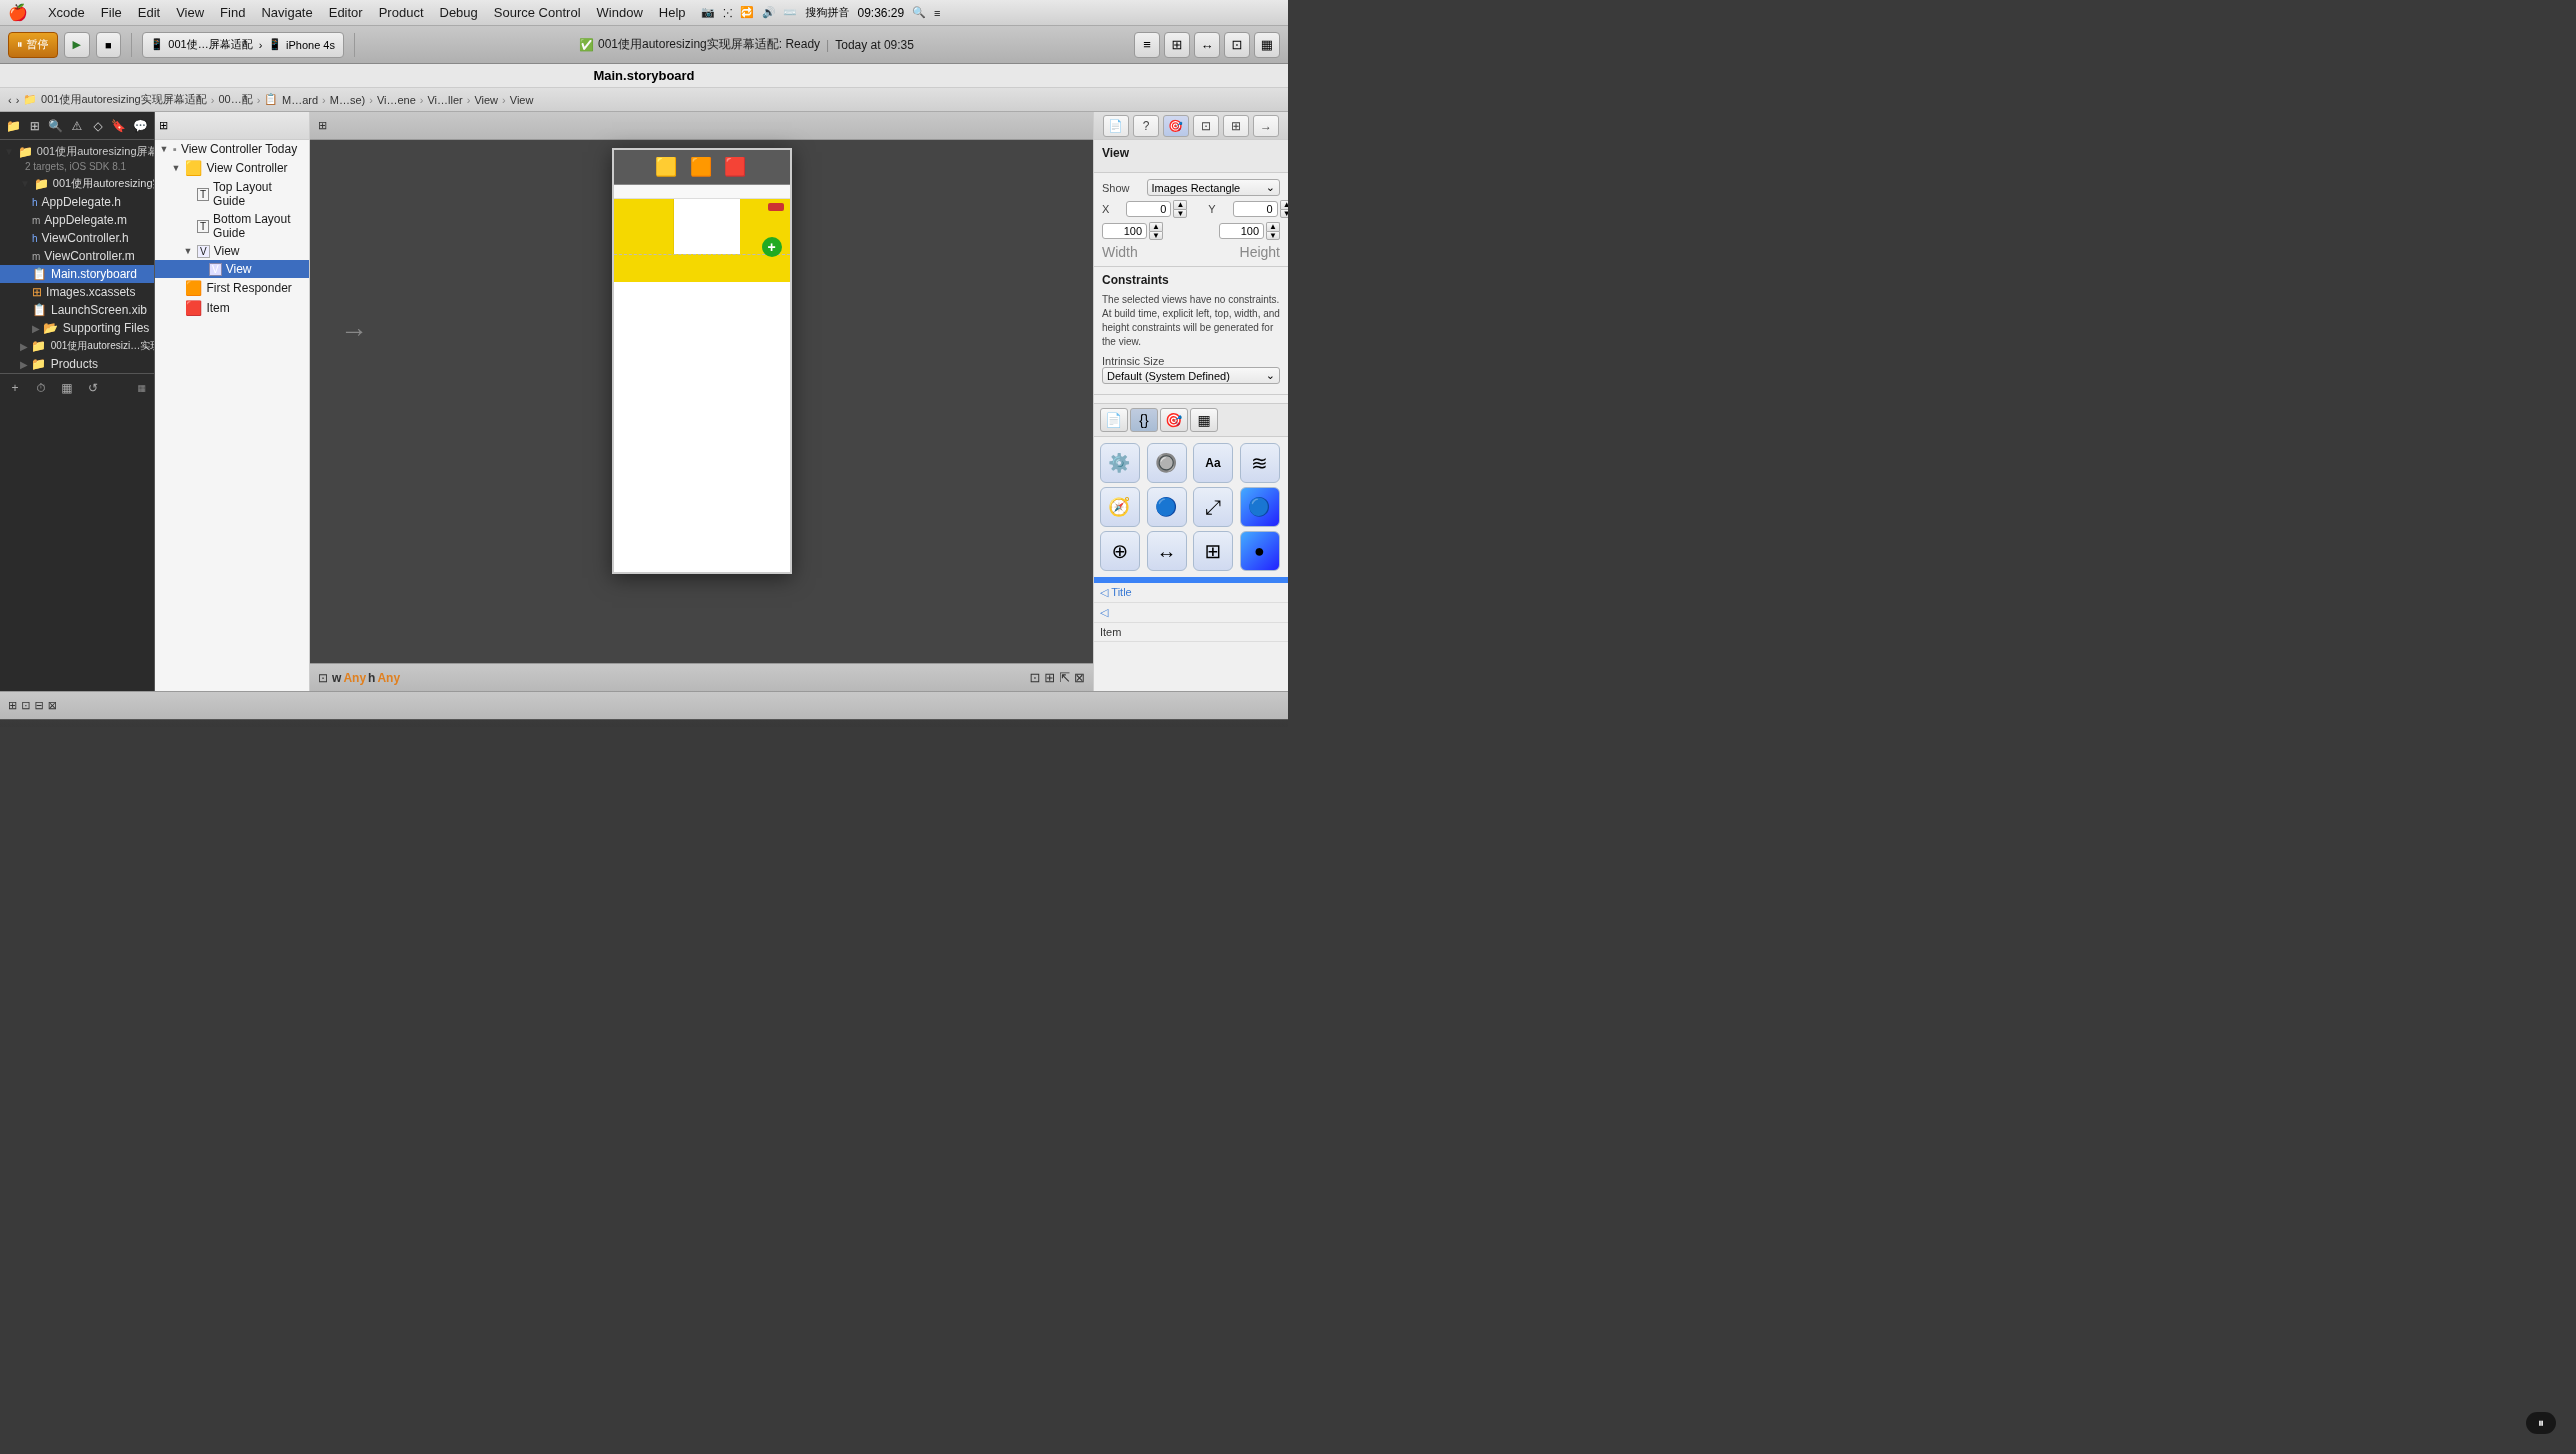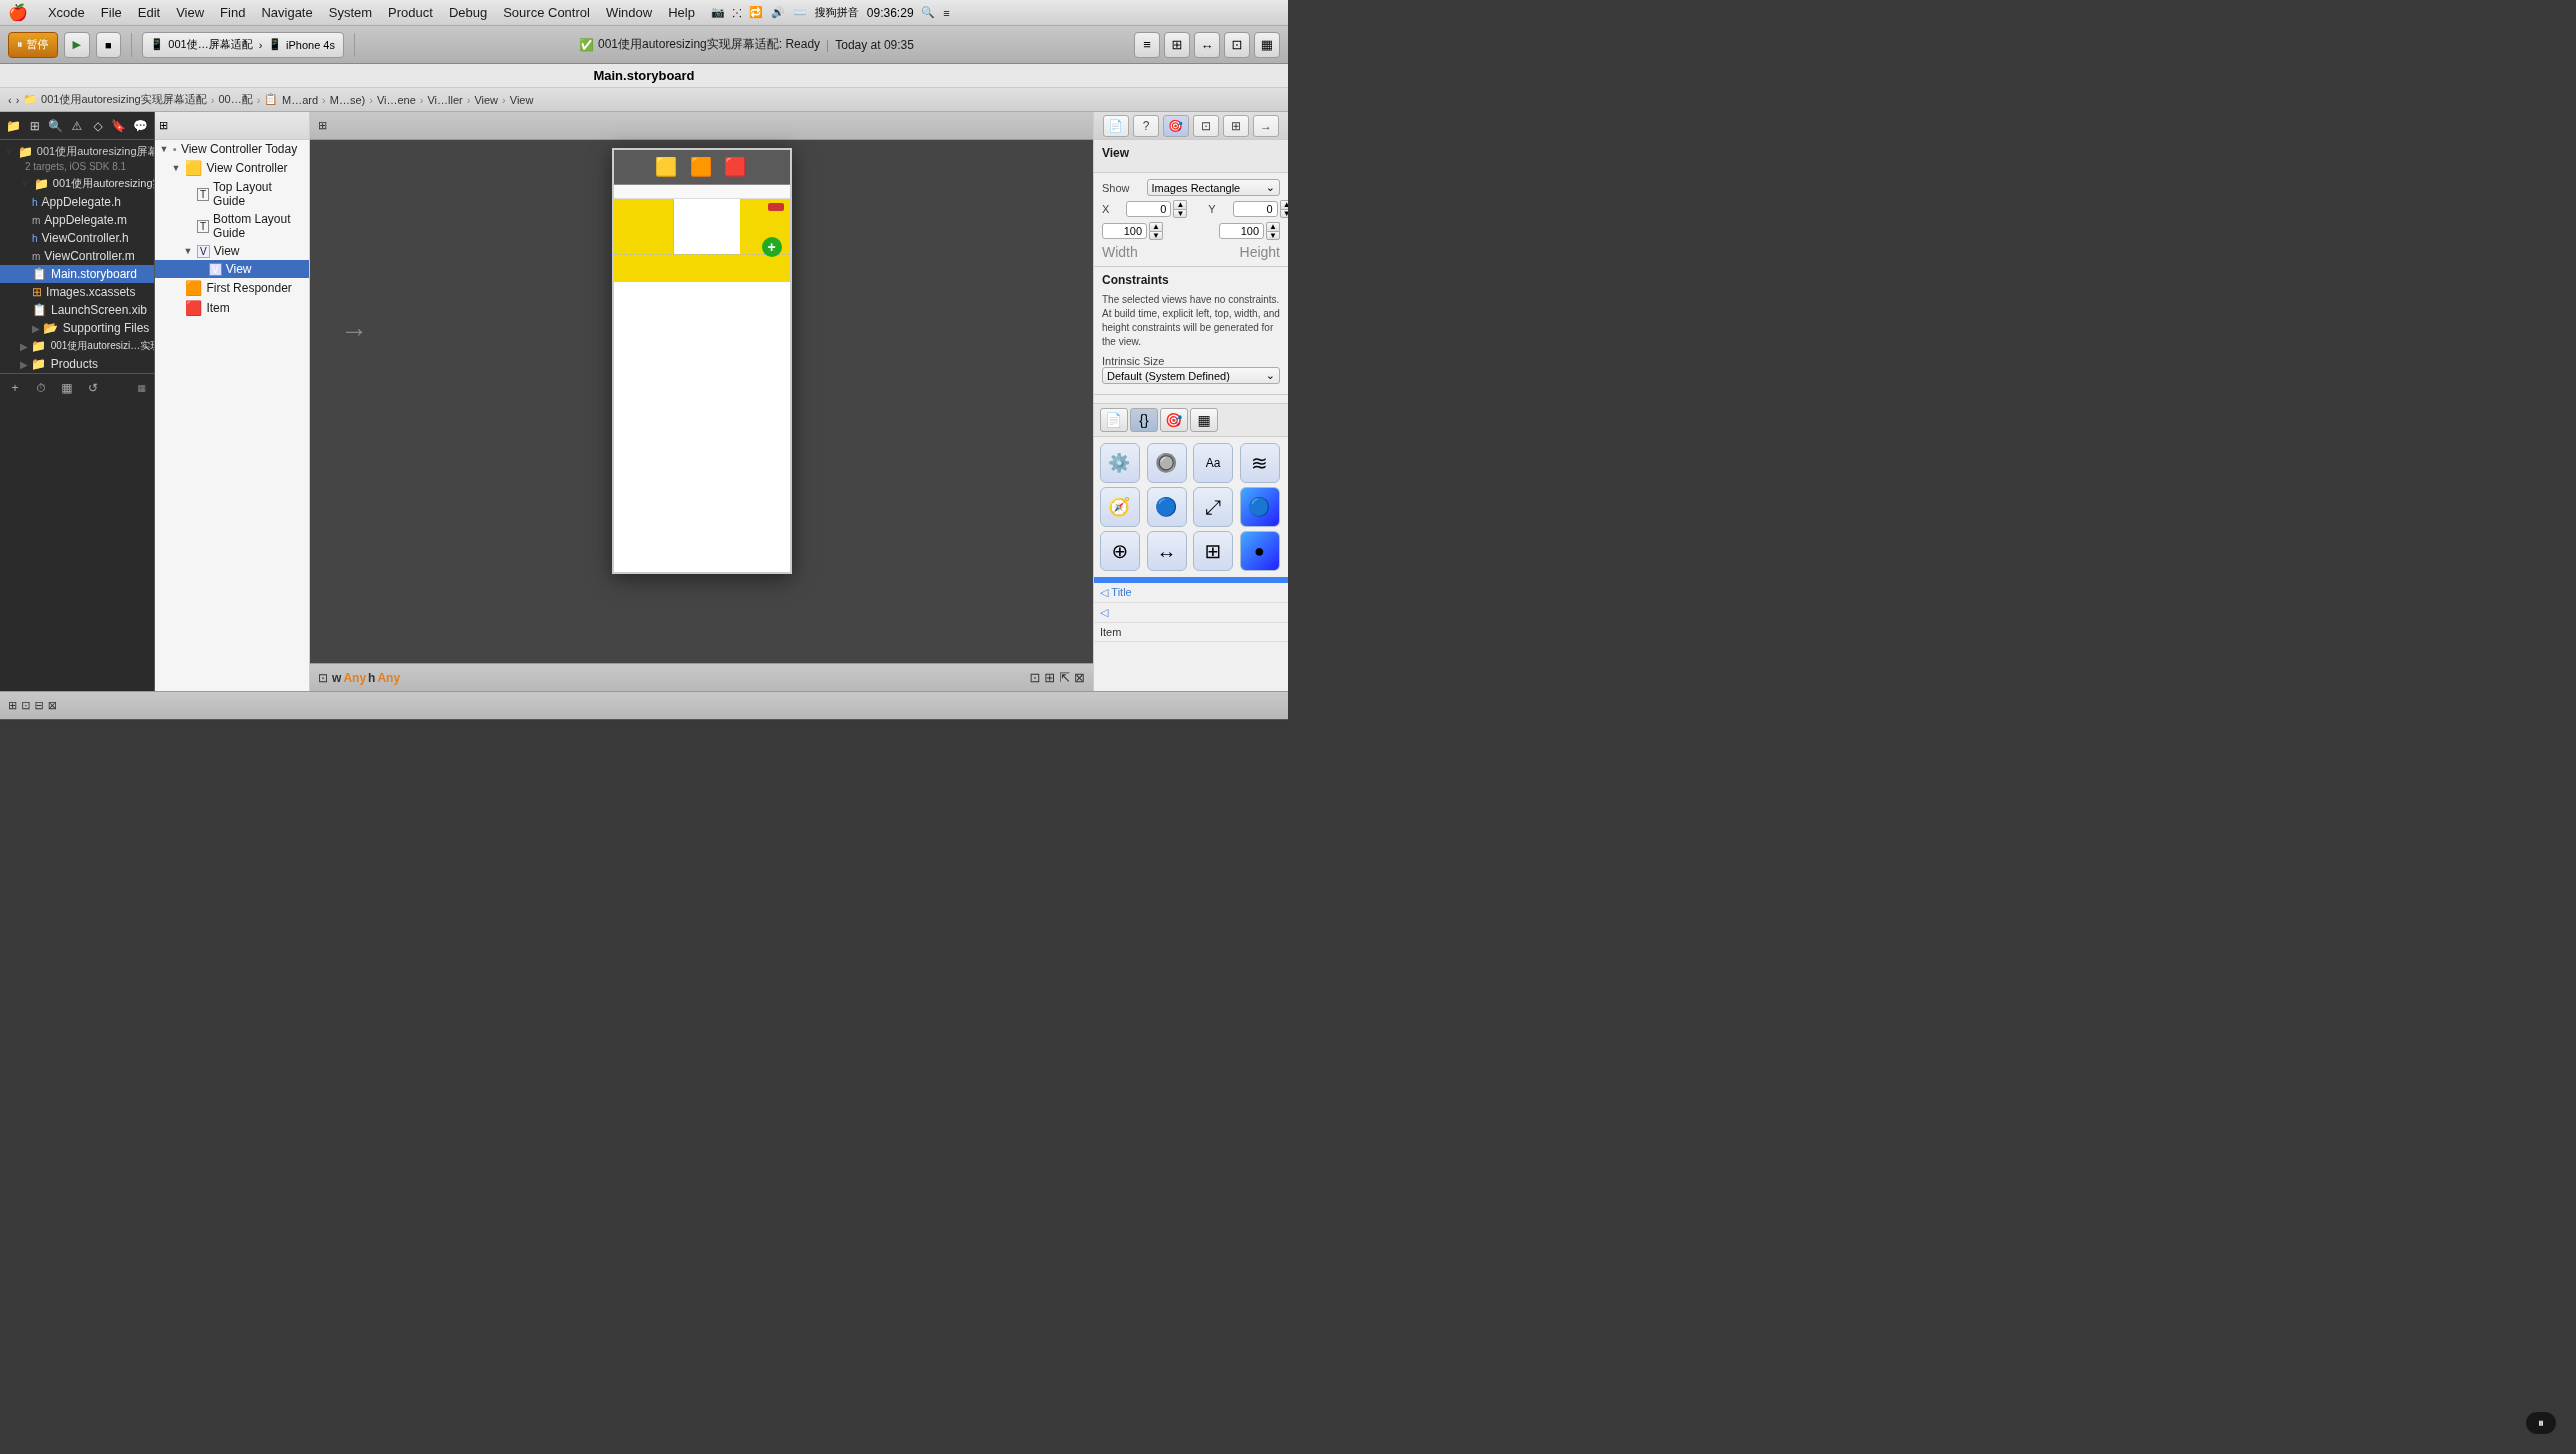--- a/index.html
+++ b/index.html
@@ -500,21 +500,21 @@
 <body>
 
 <div id="menubar">
   <span class="apple">🍎</span>
   <span class="menu-item">Xcode</span>
   <span class="menu-item">File</span>
   <span class="menu-item">Edit</span>
   <span class="menu-item">View</span>
   <span class="menu-item">Find</span>
   <span class="menu-item">Navigate</span>
-  <span class="menu-item">System</span>
+  <span class="menu-item">Editor</span>
   <span class="menu-item">Product</span>
   <span class="menu-item">Debug</span>
   <span class="menu-item">Source Control</span>
   <span class="menu-item">Window</span>
   <span class="menu-item">Help</span>
   <div class="sys-icons">
     <span>📷</span>
       <span>⁙</span>
       <span>🔁</span>
       <span>🔊</span>
@@ -872,21 +872,21 @@
     <div class="obj-lib-tabs">
       <div class="obj-lib-tab">📄</div>
       <div class="obj-lib-tab active">{}</div>
       <div class="obj-lib-tab">🎯</div>
       <div class="obj-lib-tab">▦</div>
     </div>
 
     <div class="library-grid">
       <div class="library-item">⚙️</div>
       <div class="library-item">🔘</div>
-      <div class="library-item" style="font-size:12px; font-weight:normal;">Aa</div>
+      <div class="library-item" style="font-size:12px; font-weight:bold;">Aa</div>
       <div class="library-item" style="font-size:20px;">≋</div>
       <div class="library-item">🧭</div>
       <div class="library-item">🔵</div>
       <div class="library-item" style="font-size:20px;">⤢</div>
       <div class="library-item" style="background:linear-gradient(135deg,#4af,#22f);">🔵</div>
       <div class="library-item" style="font-size:20px;">⊕</div>
       <div class="library-item" style="font-size:20px;">↔</div>
       <div class="library-item" style="font-size:20px;">⊞</div>
       <div class="library-item" style="background:linear-gradient(135deg,#4af,#22f);">●</div>
     </div>

